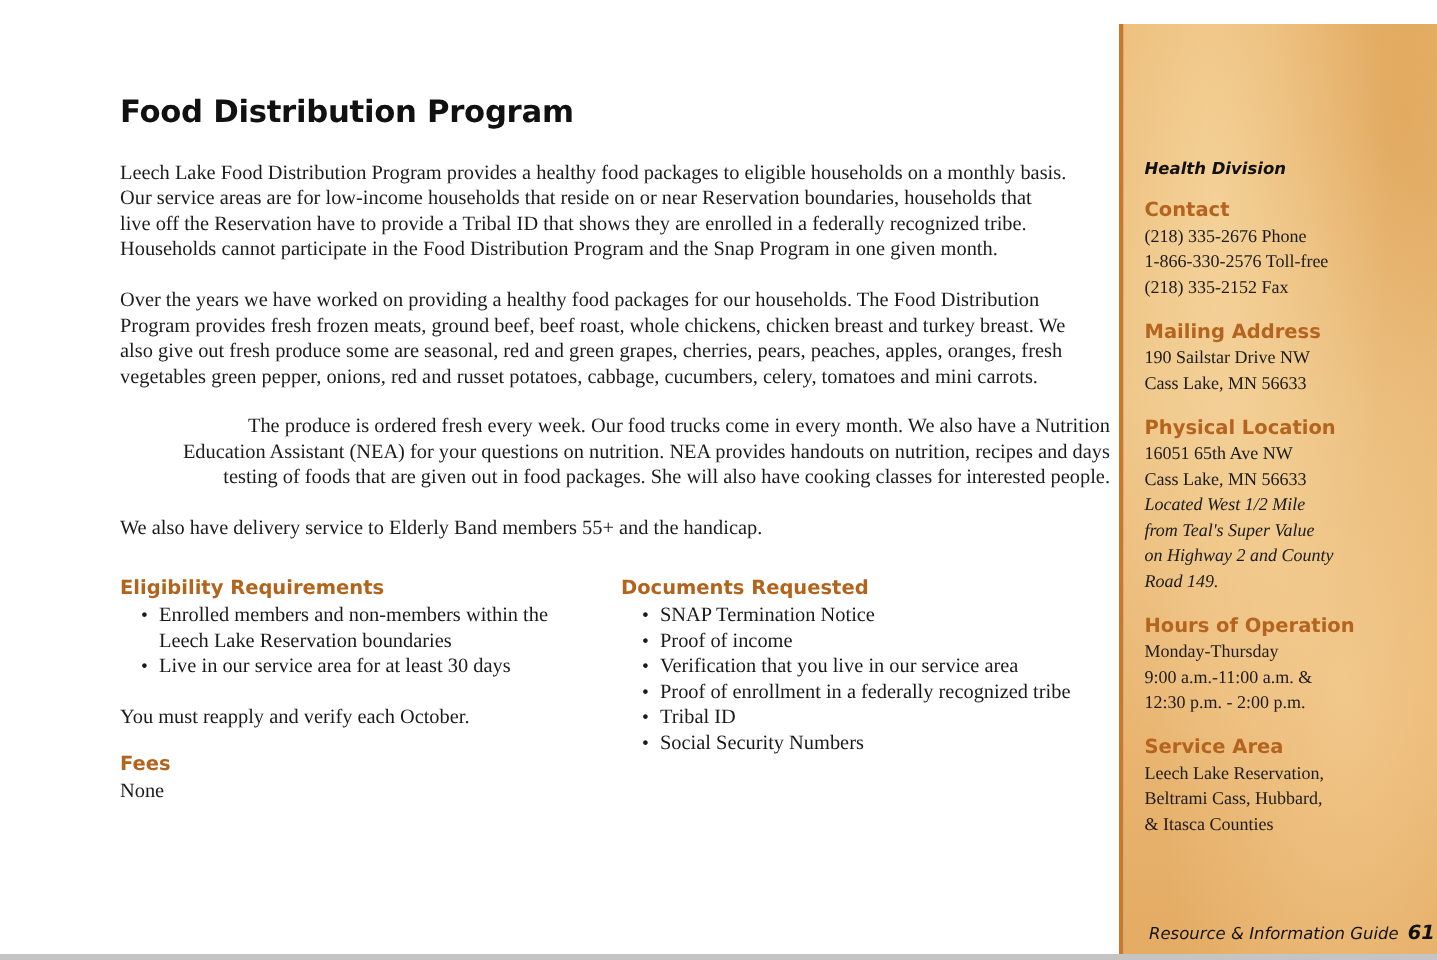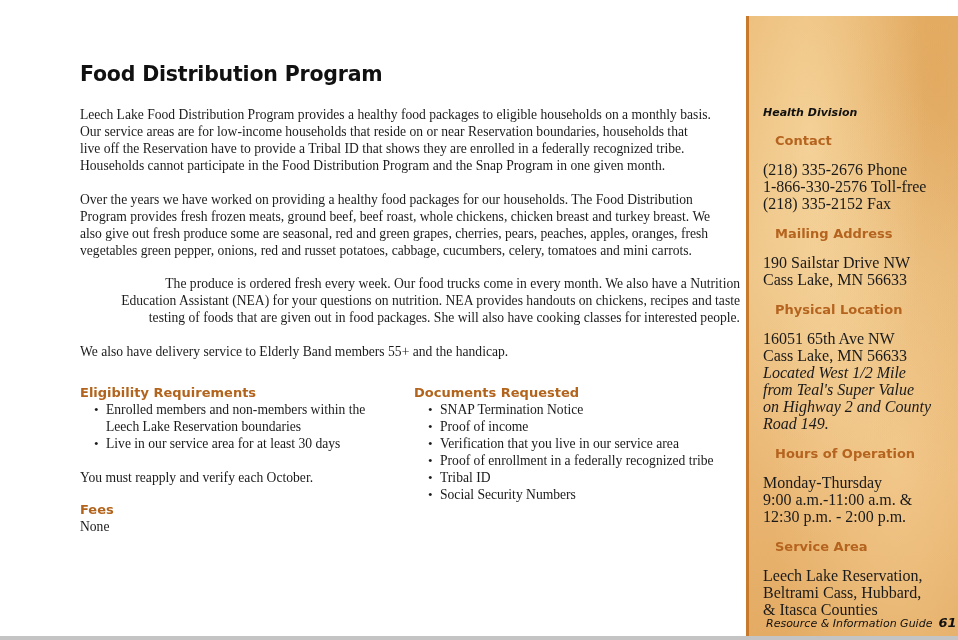--- a/index.html
+++ b/index.html
@@ -54,24 +54,24 @@
     border-left: 3px solid #c77a2c;
     box-sizing: border-box;
   }
   .sb-inner { position: absolute; left: 14px; top: 90px; width: 190px; }
   .division {
     font-family: "DejaVu Sans", sans-serif; font-weight: bold; font-style: italic;
     font-size: 11px; color: #111; margin: 0 0 14px 0; white-space: nowrap;
   }
   .sb-h {
     font-family: "DejaVu Sans", sans-serif; font-weight: bold;
-    font-size: 13px; color: #b5641f; margin: 12px; line-height: 16px; white-space: nowrap;
+    font-size: 13px; color: #b5641f; margin: 0; line-height: 16px; white-space: nowrap;
   }
   .sb-block { margin-bottom: 14px; }
-  .sb-line { font-size: 16px; line-height: 17px; color: #1a1a1a; white-space: nowrap; display: block; }
+  .sb-line { font-size: 12px; line-height: 17px; color: #1a1a1a; white-space: nowrap; display: block; }
   .sb-line.it { font-style: italic; }
 
   .footer {
     position: absolute; left: 766px; top: 599px; white-space: nowrap;
     font-family: "DejaVu Sans", sans-serif; font-style: italic; font-size: 11px; color: #111;
   }
   .footer .pg { font-weight: bold; font-size: 13px; margin-left: 6px; }
 </style>
 </head>
 <body>
@@ -90,21 +90,21 @@
 
     <p class="para p2">
       <span class="ln">Over the years we have worked on providing a healthy food packages for our households. The Food Distribution</span>
       <span class="ln">Program provides fresh frozen meats, ground beef, beef roast, whole chickens, chicken breast and turkey breast. We</span>
       <span class="ln">also give out fresh produce some are seasonal, red and green grapes, cherries, pears, peaches, apples, oranges, fresh</span>
       <span class="ln">vegetables green pepper, onions, red and russet potatoes, cabbage, cucumbers, celery, tomatoes and mini carrots.</span>
     </p>
 
     <p class="para p3">
       <span class="ln">The produce is ordered fresh every week. Our food trucks come in every month. We also have a Nutrition</span>
-      <span class="ln">Education Assistant (NEA) for your questions on nutrition. NEA provides handouts on chickens, recipes and taste</span>
+      <span class="ln">Education Assistant (NEA) for your questions on nutrition. NEA provides handouts on nutrition, recipes and days</span>
       <span class="ln">testing of foods that are given out in food packages. She will also have cooking classes for interested people.</span>
     </p>
 
     <p class="para p4">
       <span class="ln">We also have delivery service to Elderly Band members 55+ and the handicap.</span>
     </p>
 
     <div class="col col-left">
       <h3 class="heading">Eligibility Requirements</h3>
       <ul class="bullets">

